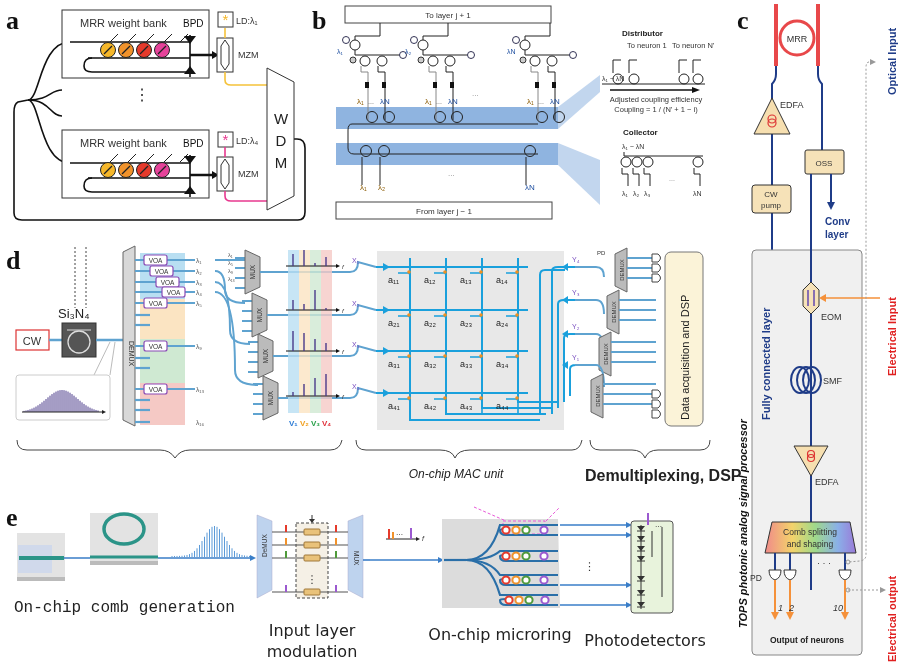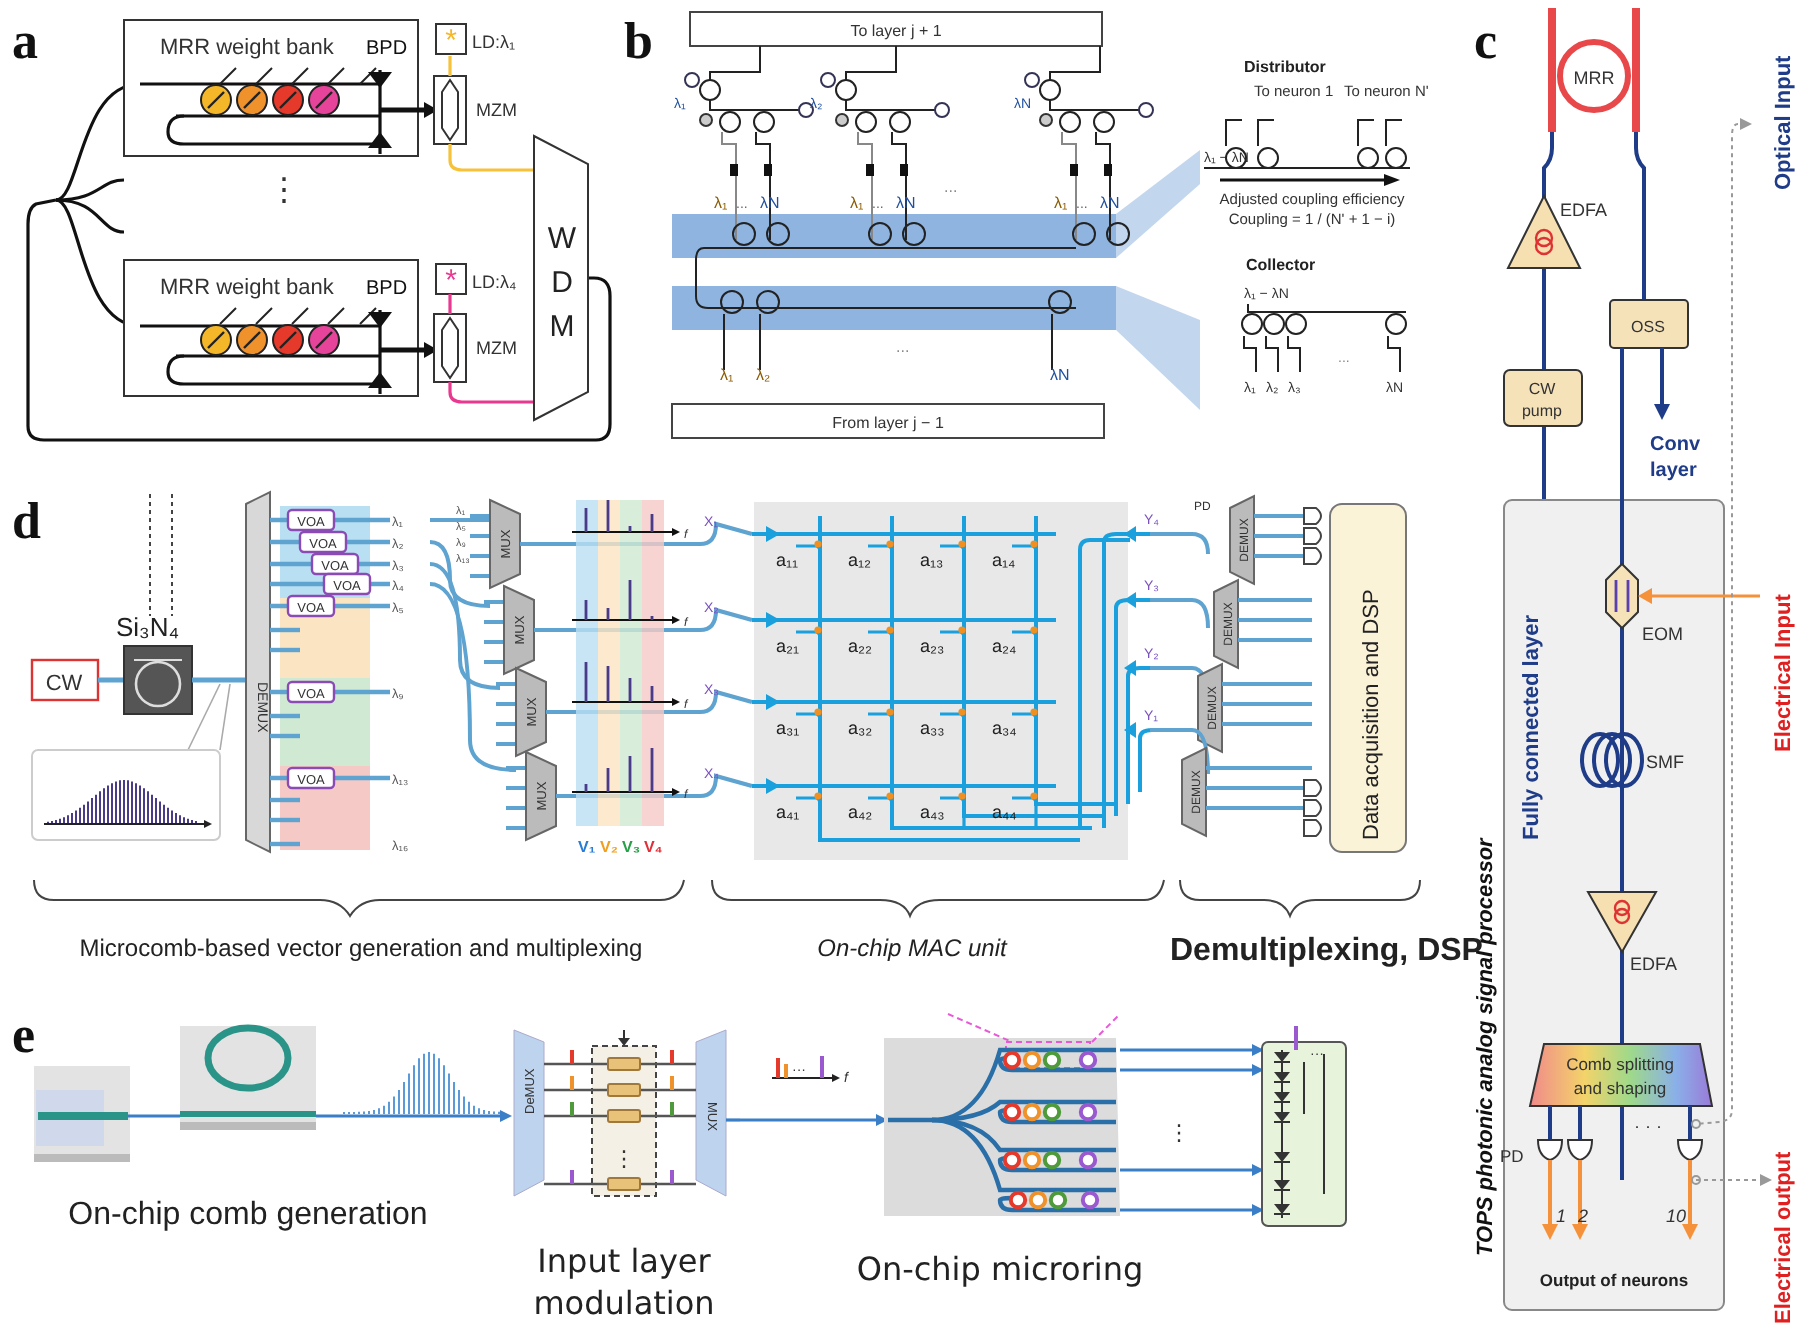--- a/index.html
+++ b/index.html
@@ -643,21 +643,20 @@
         <path d="M652,180 L658,180 Q663,184 658,188 L652,188 Z" fill="#fff" stroke="#444"></path>
       </g>
     <rect x="665" y="22" width="38" height="174" rx="6" fill="#fbf3d8" stroke="#777"></rect>
     <text x="689" y="190" font-size="11" fill="#222" transform="rotate(-90 689 190)">Data acquisition and DSP</text>
     <text x="597" y="25" font-size="6" fill="#333">PD</text>
 
     <path d="M17,210 Q17,220 27,220 L160,220 Q170,220 175,228 Q180,220 190,220 L330,220 Q340,220 342,210" fill="none" stroke="#444" stroke-width="1"></path>
     <path d="M356,210 Q356,220 366,220 L440,220 Q452,220 455,228 Q458,220 470,220 L572,220 Q580,220 582,210" fill="none" stroke="#444" stroke-width="1"></path>
     <path d="M590,210 Q590,220 600,220 L632,220 Q642,220 645,228 Q648,220 658,220 L700,220 Q710,220 710,210" fill="none" stroke="#444" stroke-width="1"></path>
   </svg>
-  <div class="cap" style="left:18px;top:237px;width:325px;font-size:12px;">Microcomb-based vector generation and multiplexing</div>
   <div class="cap" style="left:386px;top:237px;width:140px;font-size:12px;font-style:italic;">On-chip MAC unit</div>
   <div class="cap" style="left:585px;top:237px;width:130px;font-size:16px;font-weight:bold;">Demultiplexing, DSP</div>
 </div>
 
 <div class="panel" style="left:0;top:495px;width:720px;height:170px;">
   <div class="plabel" style="left:6px;top:10px;">e</div>
   <svg width="720" height="170">
     <g>
       <rect x="17" y="38" width="48" height="44" fill="#e3e3e3"></rect>
       <rect x="18" y="50" width="34" height="28" fill="#c8d4ee" opacity="0.7"></rect>
@@ -807,17 +806,18 @@
           <line x1="637" y1="86" x2="645" y2="86" stroke="#333"></line>
           <polygon points="637,95 645,95 641,100" fill="#333"></polygon>
           <line x1="637" y1="100" x2="645" y2="100" stroke="#333"></line>
           <polygon points="637,107 645,107 641,112" fill="#333"></polygon>
           <line x1="637" y1="112" x2="645" y2="112" stroke="#333"></line>
           <text x="655" y="34" font-size="7" fill="#333">···</text>
         </g>
       <path d="M648,18 L648,30" stroke="#9b59d0" stroke-width="2"></path>
     </g>
   </svg>
-  <div class="cap" style="left:14px;top:104px;width:220px;text-align:center;font-size:16px;font-family:Liberation Sans, sans-serif;">On-chip comb generation</div>
+  <div class="cap" style="left:14px;top:104px;width:220px;text-align:center;font-size:16px;font-family:Liberation Mono, monospace;">On-chip comb generation</div>
   <div class="cap" style="left:260px;top:126px;width:104px;font-size:16px;font-family:'DejaVu Sans',sans-serif;">Input layer</div>
   <div class="cap" style="left:260px;top:147px;width:104px;font-size:16px;font-family:'DejaVu Sans',sans-serif;">modulation</div>
   <div class="cap" style="left:420px;top:130px;width:160px;font-size:16px;font-family:'DejaVu Sans',sans-serif;">On-chip microring</div>
+  <div class="cap" style="left:580px;top:136px;width:130px;font-size:16px;font-family:'DejaVu Sans',sans-serif;">Photodetectors</div>
 </div>
 
 </body></html>

